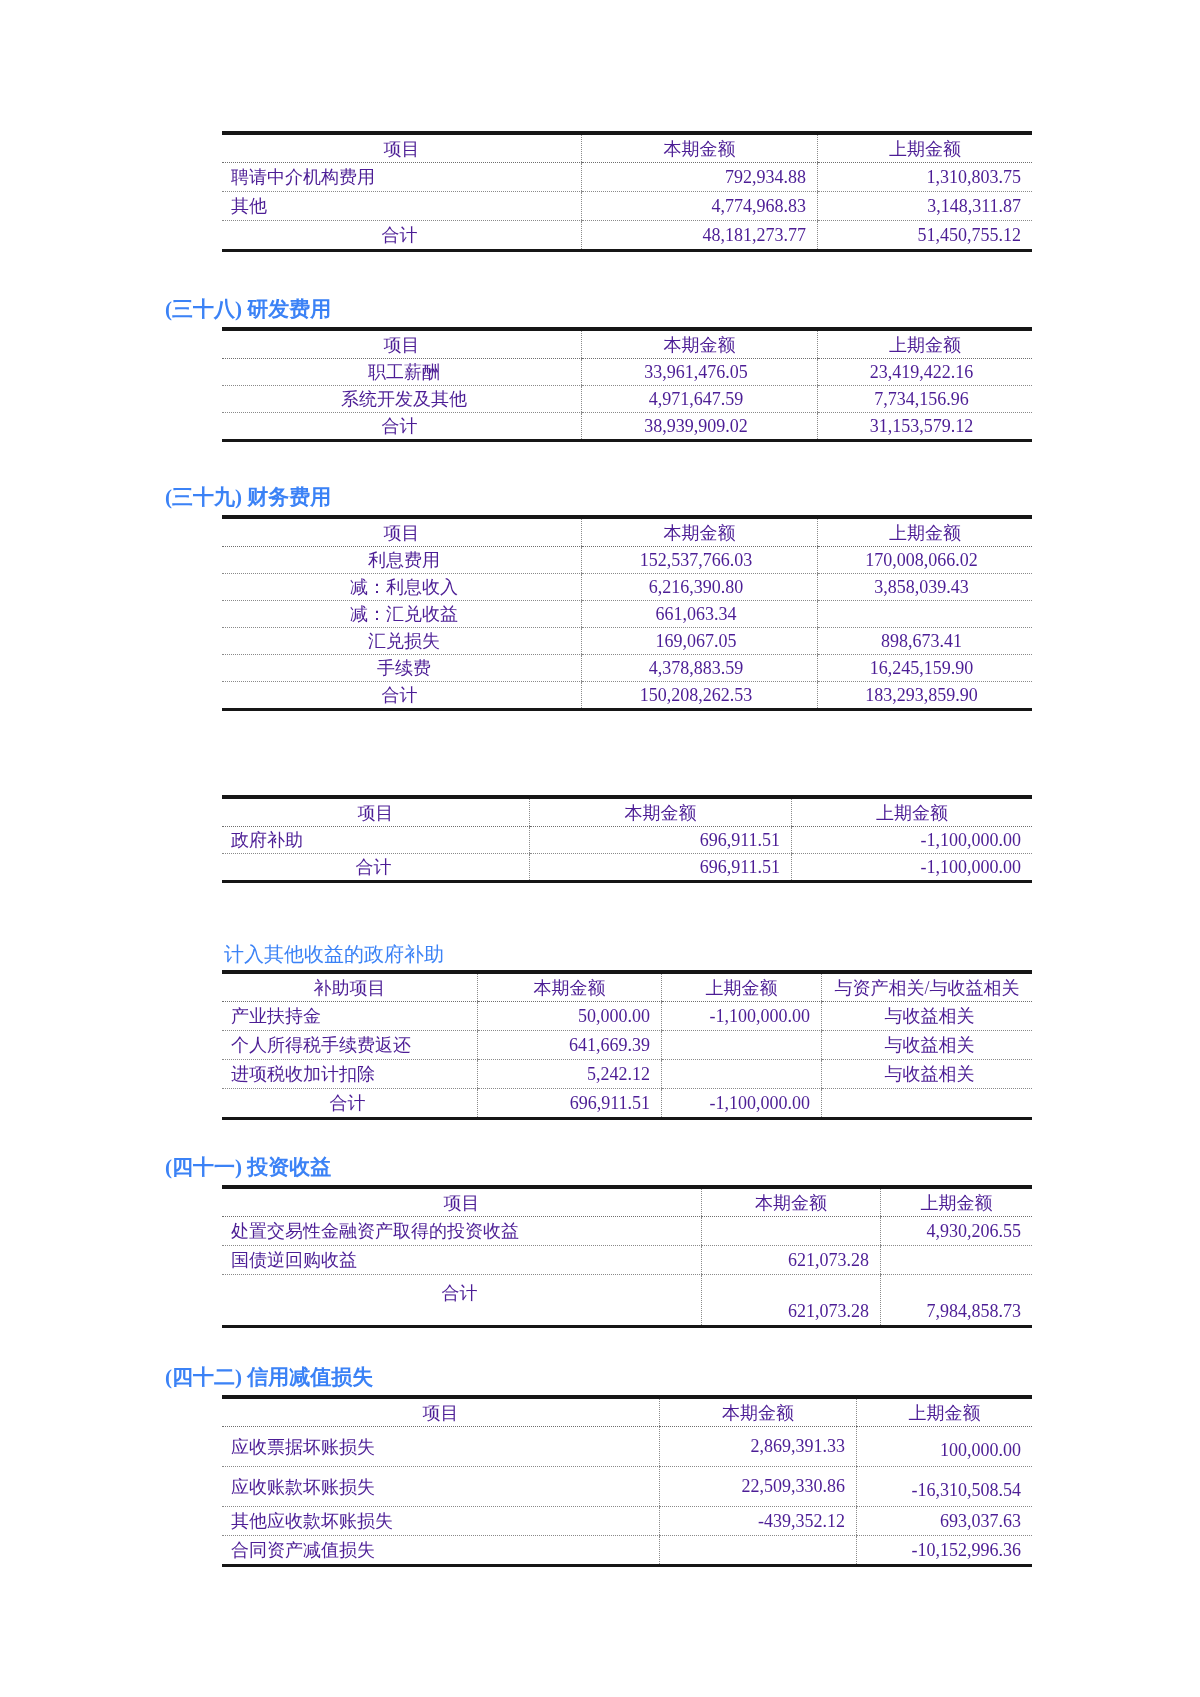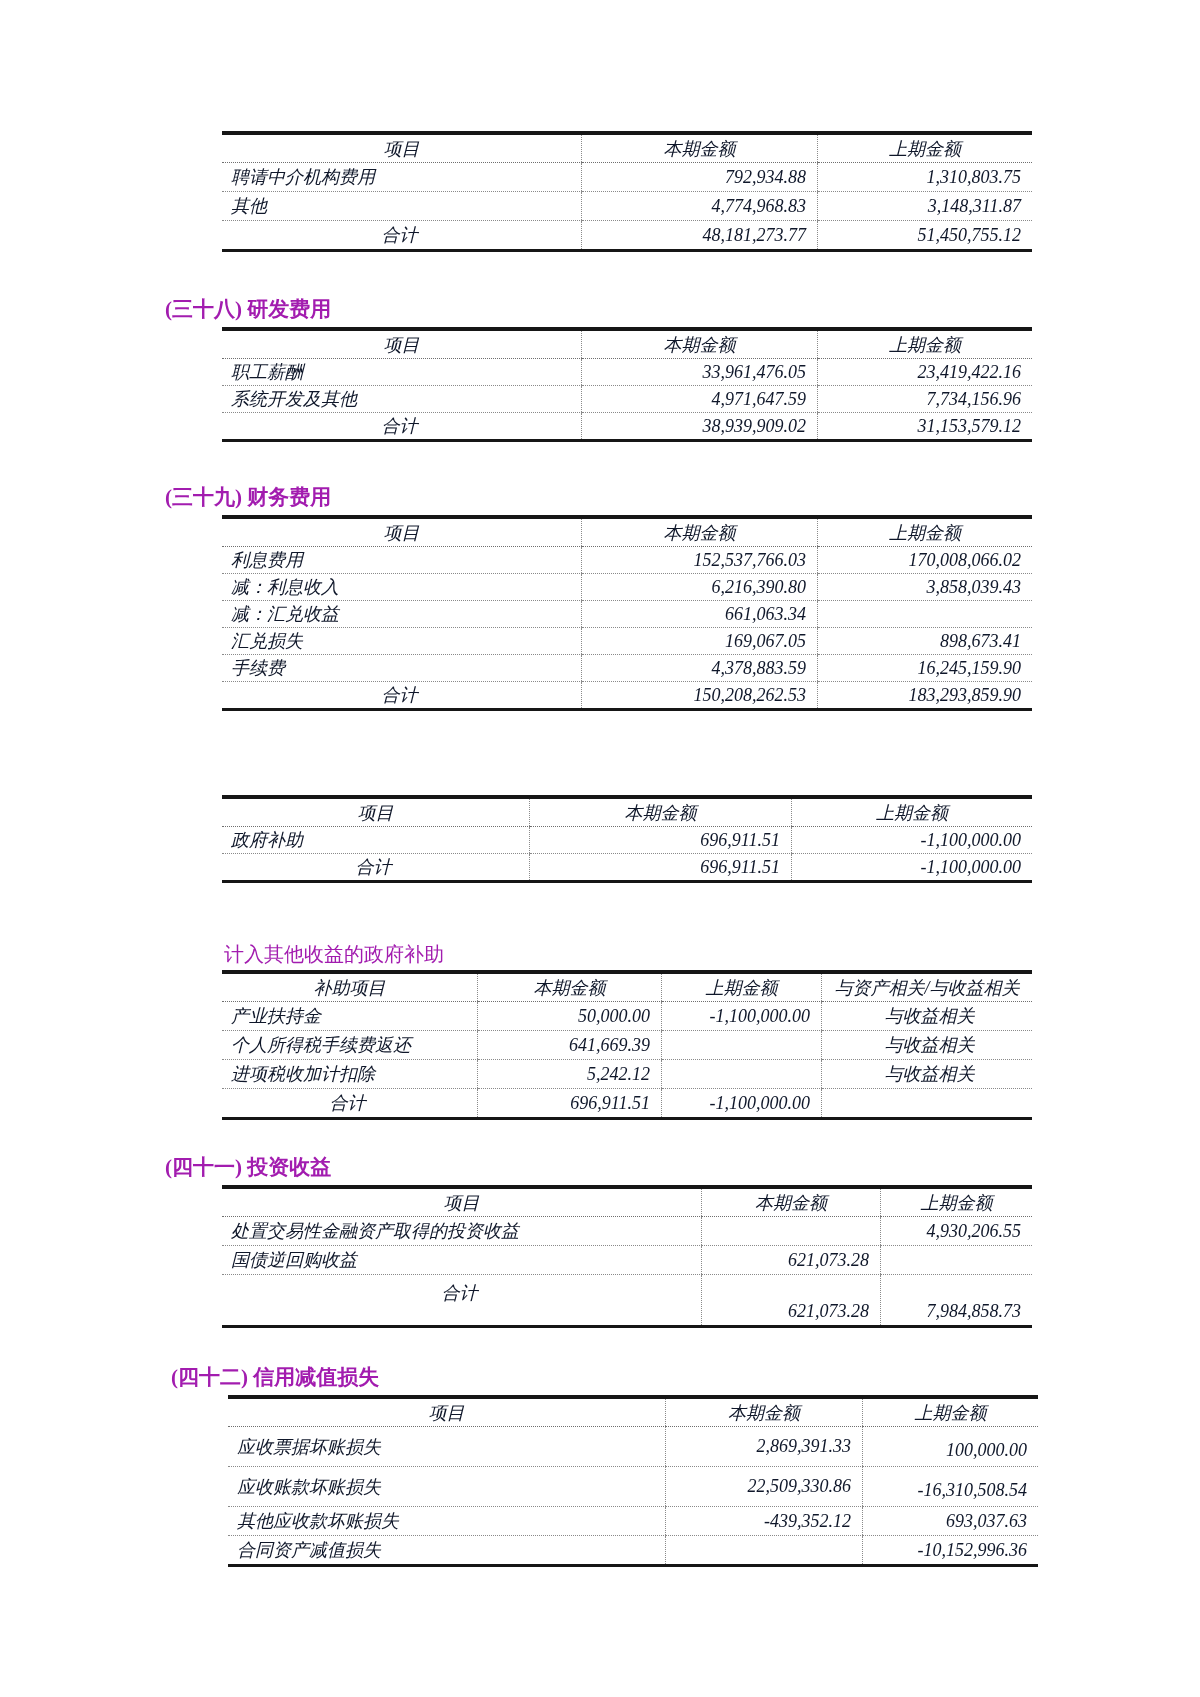--- a/index.html
+++ b/index.html
@@ -16,39 +16,38 @@
     font-family: "Liberation Serif", "DejaVu Serif", serif;
     color: #111;
   }
   .doc-section { margin: 0; }
 
   .sec-title {
     font-size: 21px;
     line-height: 26px;
     margin: 8px 0 5px 165px;
     font-weight: bold;
-    color: #a21caf;
+    color: #3b82f6;
   }
   .sec-title.plain {
     font-weight: normal;
     font-size: 20px;
     margin-left: 224px;
     margin-bottom: 3px;
   }
 
   .fin-table {
     table-layout: fixed;
     width: 810px;
     margin-left: 222px;
     border-collapse: collapse;
     border-top: 4px solid #161616;
     border-bottom: 3px solid #161616;
     font-size: 18px;
-    color: #0f172a;
-    font-style: italic;
+    color: #4c1d95;
   }
   .fin-table th {
     font-weight: normal;
     text-align: center;
     height: 25px;
     padding: 1px 4px;
     border-bottom: 1px dotted #6f6f6f;
   }
   .fin-table td {
     height: 26px;
@@ -79,24 +78,24 @@
   .layout-e th:nth-child(1) { width: 429px; }
   .layout-e th:nth-child(2) { width: 188px; }
 
   
   #sec-0 { padding-top: 131px; }
   #sec-1 { margin-top: 44px; }
   #sec-2 { margin-top: 42px; }
   #sec-3 { margin-top: 84px; }
   #sec-4 { margin-top: 58px; }
   #sec-5 { margin-top: 34px; }
-  #sec-6 { margin-top: 36px; padding-left: 6px; }
-
-  
-  #sec-1 .fin-table td, #sec-2 .fin-table td { height: 23px; }
+  #sec-6 { margin-top: 36px; }
+
+  
+  #sec-1 .fin-table td, #sec-2 .fin-table td { height: 23px; text-align: center; }
   #sec-3 .fin-table td { height: 22px; }
 
   
   #sec-5 tbody tr:nth-child(3) { height: 52px; }
   #sec-5 tbody tr:nth-child(3) td.label { vertical-align: top; padding-top: 6px; }
   #sec-5 tbody tr:nth-child(3) td.num { vertical-align: bottom; padding-bottom: 3px; }
 
   
   #sec-6 tbody tr:nth-child(1),
   #sec-6 tbody tr:nth-child(2) { height: 40px; }

